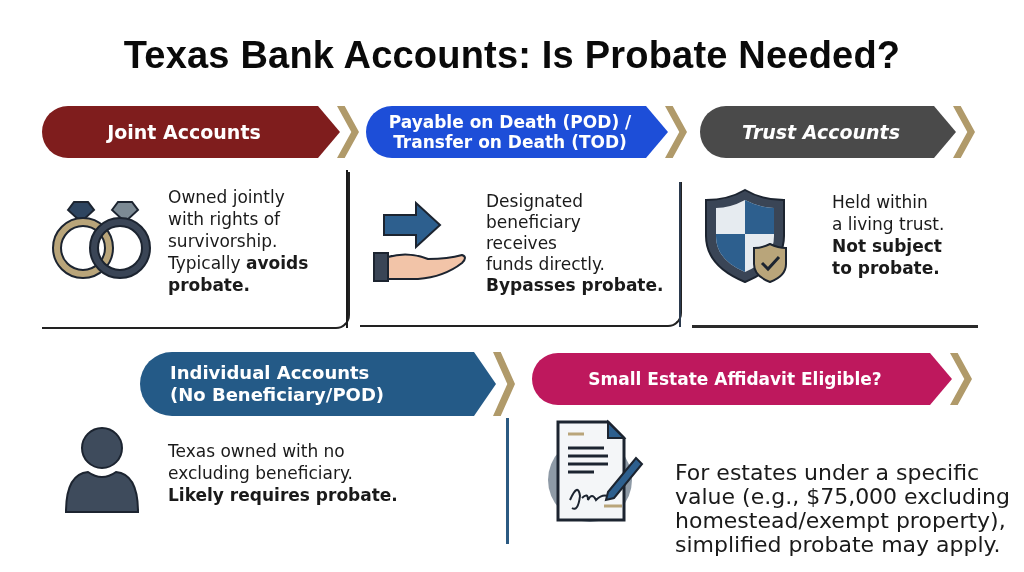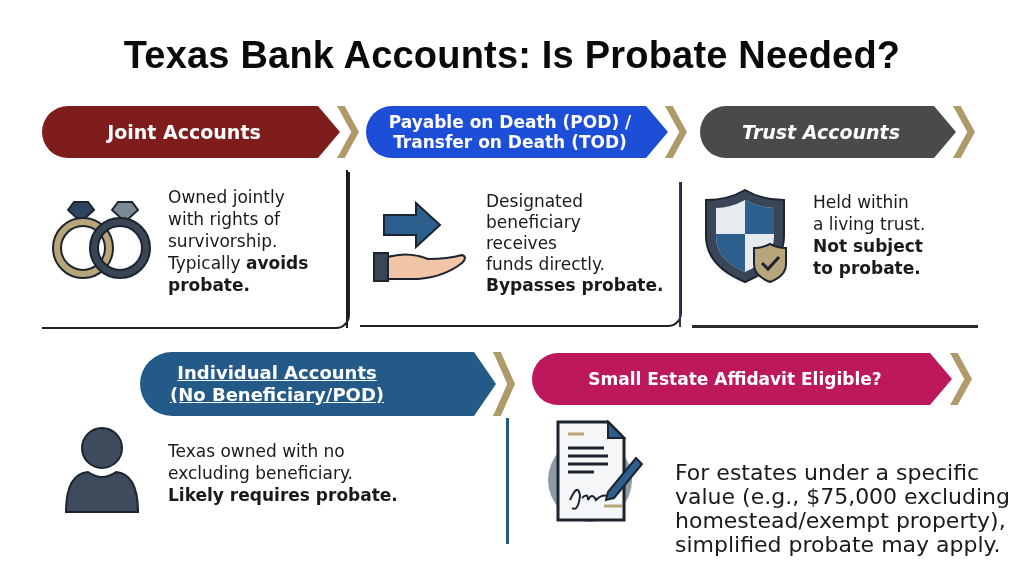--- a/index.html
+++ b/index.html
@@ -101,29 +101,29 @@
 
 <svg class="icon" style="left:702px; top:186px;" width="90" height="100" viewBox="0 0 90 100">
   <path d="M43,4 Q60,14 82,14 L82,50 Q82,80 43,96 Q4,80 4,50 L4,14 Q26,14 43,4 Z" fill="#3a4556" stroke="#1c2430" stroke-width="2"></path>
   <path d="M43,14 Q58,22 72,22 L72,50 Q72,74 43,86 Q14,74 14,50 L14,22 Q28,22 43,14 Z" fill="#e6ebf0"></path>
   <path d="M43,14 Q58,22 72,22 L72,48 L43,48 Z" fill="#2d5f8e"></path>
   <path d="M14,48 L43,48 L43,86 Q14,74 14,50 Z" fill="#2d5f8e"></path>
   <path d="M68,58 Q76,62 84,62 L84,78 Q84,90 68,96 Q52,90 52,78 L52,62 Q60,62 68,58 Z" fill="#b9a57a" stroke="#1c2430" stroke-width="2"></path>
   <polyline points="60,77 66,83 77,71" fill="none" stroke="#1c2430" stroke-width="3"></polyline>
 </svg>
 
-<div class="text" style="left:813px; top:191px;">
+<div class="text" style="left:832px; top:191px;">
   <div>Held within</div>
   <div>a living trust.</div>
   <div><b>Not subject</b></div>
   <div><b>to probate.</b></div>
 </div>
 
 <div class="banner" style="left:140px; top:352px; width:356px; background:#245a87; font-size:18px; justify-content:flex-start; padding-left:30px; height:64px; border-radius:32px 0 0 32px;">
-  <span style="text-align:center;text-decoration:underline;">
+  <span style="text-align:left;">
       <div>Individual Accounts</div>
       <div>(No Beneficiary/POD)</div>
     </span>
 </div>
 <div class="chev" style="left:493px; top:352px; height:64px; background:#b09a6a;"></div>
 
 <svg class="icon" style="left:62px; top:424px;" width="80" height="92" viewBox="0 0 80 92">
   <circle cx="40" cy="24" r="20" fill="#3e4b5c" stroke="#1c2430" stroke-width="2"></circle>
   <path d="M4,88 Q4,50 26,48 Q40,58 54,48 Q76,50 76,88 Z" fill="#3e4b5c" stroke="#1c2430" stroke-width="2"></path>
 </svg>

